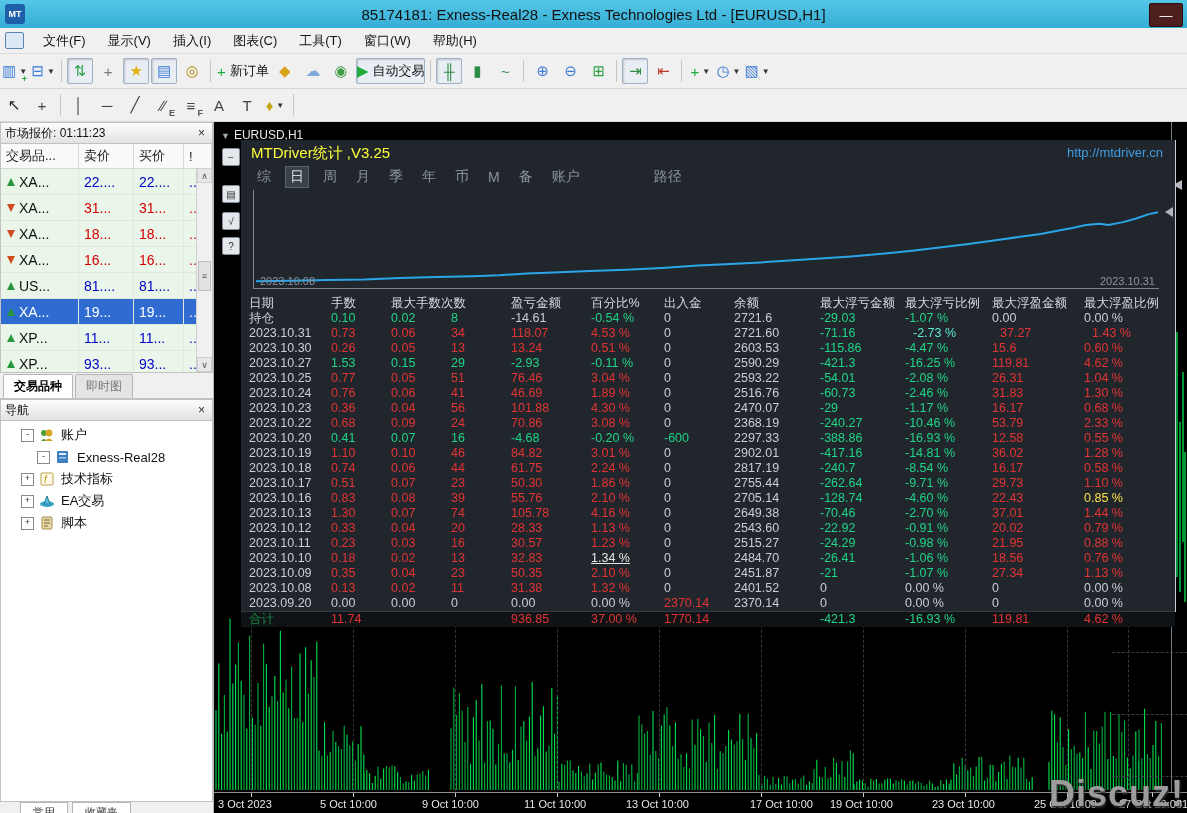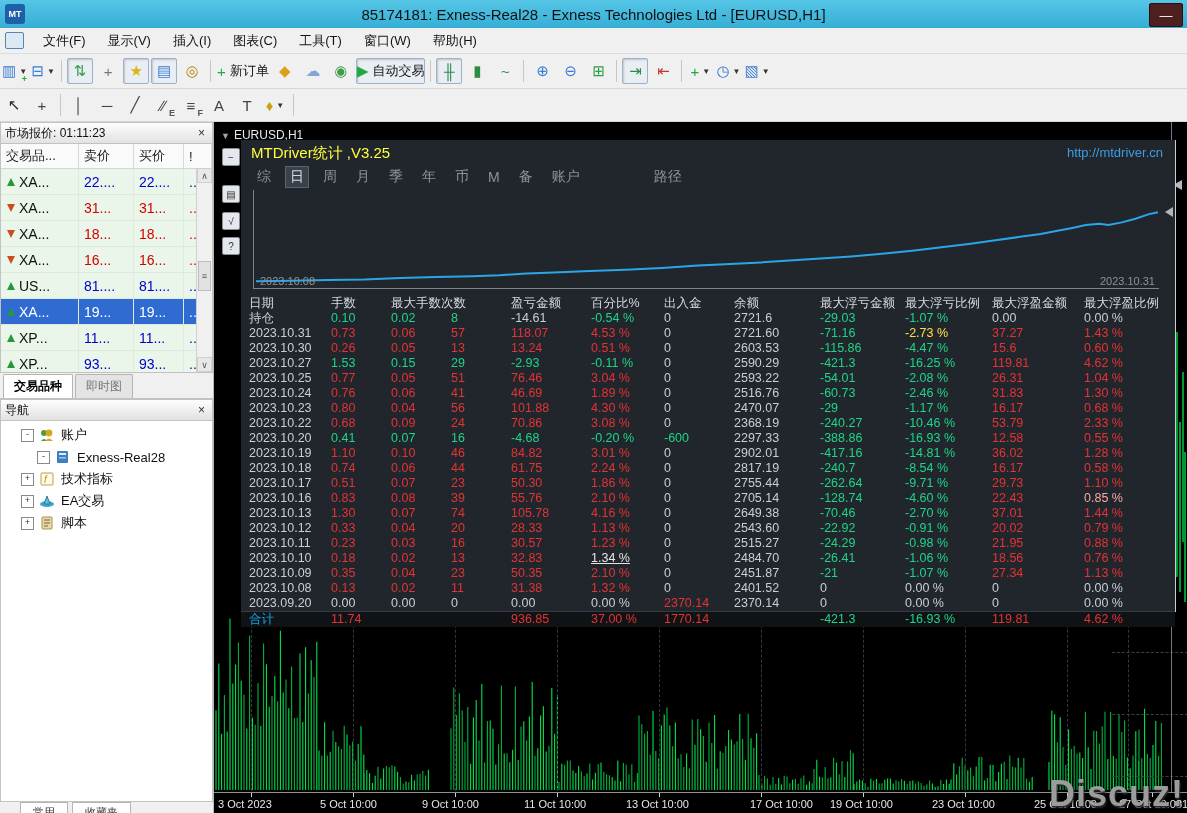--- a/index.html
+++ b/index.html
@@ -782,27 +782,27 @@
             <span class="st-cell" style="width: 86px; color: rgb(201, 206, 214);">2721.6</span>
             <span class="st-cell" style="width: 85px; color: rgb(31, 212, 136);">-29.03</span>
             <span class="st-cell" style="width: 87px; color: rgb(31, 212, 136);">-1.07 %</span>
             <span class="st-cell" style="width: 92px; color: rgb(201, 206, 214);">0.00</span>
             <span class="st-cell" style="width: 90px; color: rgb(201, 206, 214);">0.00 %</span>
           </div>
           <div class="st-row">
             <span class="st-cell" style="width: 82px; color: rgb(201, 206, 214);">2023.10.31</span>
             <span class="st-cell" style="width: 60px; color: rgb(226, 52, 52);">0.73</span>
             <span class="st-cell" style="width: 60px; color: rgb(226, 52, 52);">0.06</span>
-            <span class="st-cell" style="width: 60px; color: rgb(226, 52, 52);">57</span>
+            <span class="st-cell" style="width: 60px; color: rgb(226, 52, 52);">34</span>
             <span class="st-cell" style="width: 80px; color: rgb(226, 52, 52);">118.07</span>
             <span class="st-cell" style="width: 73px; color: rgb(226, 52, 52);">4.53 %</span>
             <span class="st-cell" style="width: 70px; color: rgb(201, 206, 214);">0</span>
             <span class="st-cell" style="width: 86px; color: rgb(201, 206, 214);">2721.60</span>
             <span class="st-cell" style="width: 85px; color: rgb(31, 212, 136);">-71.16</span>
-            <span class="st-cell" style="width: 87px; color: #fde047;">-2.73 %</span>
+            <span class="st-cell" style="width: 87px; color: #5eead4; margin-left: 8px;">-2.73 %</span>
             <span class="st-cell" style="width: 92px; color: rgb(226, 52, 52);">37.27</span>
             <span class="st-cell" style="width: 90px; color: rgb(226, 52, 52);">1.43 %</span>
           </div>
           <div class="st-row">
             <span class="st-cell" style="width: 82px; color: rgb(201, 206, 214);">2023.10.30</span>
             <span class="st-cell" style="width: 60px; color: rgb(226, 52, 52);">0.26</span>
             <span class="st-cell" style="width: 60px; color: rgb(226, 52, 52);">0.05</span>
             <span class="st-cell" style="width: 60px; color: rgb(226, 52, 52);">13</span>
             <span class="st-cell" style="width: 80px; color: rgb(226, 52, 52);">13.24</span>
             <span class="st-cell" style="width: 73px; color: rgb(226, 52, 52);">0.51 %</span>
@@ -850,21 +850,21 @@
             <span class="st-cell" style="width: 73px; color: rgb(226, 52, 52);">1.89 %</span>
             <span class="st-cell" style="width: 70px; color: rgb(201, 206, 214);">0</span>
             <span class="st-cell" style="width: 86px; color: rgb(201, 206, 214);">2516.76</span>
             <span class="st-cell" style="width: 85px; color: rgb(31, 212, 136);">-60.73</span>
             <span class="st-cell" style="width: 87px; color: rgb(31, 212, 136);">-2.46 %</span>
             <span class="st-cell" style="width: 92px; color: rgb(226, 52, 52);">31.83</span>
             <span class="st-cell" style="width: 90px; color: rgb(226, 52, 52);">1.30 %</span>
           </div>
           <div class="st-row">
             <span class="st-cell" style="width: 82px; color: rgb(201, 206, 214);">2023.10.23</span>
-            <span class="st-cell" style="width: 60px; color: rgb(226, 52, 52);">0.80</span>
+            <span class="st-cell" style="width: 60px; color: rgb(226, 52, 52);">0.36</span>
             <span class="st-cell" style="width: 60px; color: rgb(226, 52, 52);">0.04</span>
             <span class="st-cell" style="width: 60px; color: rgb(226, 52, 52);">56</span>
             <span class="st-cell" style="width: 80px; color: rgb(226, 52, 52);">101.88</span>
             <span class="st-cell" style="width: 73px; color: rgb(226, 52, 52);">4.30 %</span>
             <span class="st-cell" style="width: 70px; color: rgb(201, 206, 214);">0</span>
             <span class="st-cell" style="width: 86px; color: rgb(201, 206, 214);">2470.07</span>
             <span class="st-cell" style="width: 85px; color: rgb(31, 212, 136);">-29</span>
             <span class="st-cell" style="width: 87px; color: rgb(31, 212, 136);">-1.17 %</span>
             <span class="st-cell" style="width: 92px; color: rgb(226, 52, 52);">16.17</span>
             <span class="st-cell" style="width: 90px; color: rgb(226, 52, 52);">0.68 %</span>
@@ -944,21 +944,21 @@
             <span class="st-cell" style="width: 60px; color: rgb(226, 52, 52);">0.83</span>
             <span class="st-cell" style="width: 60px; color: rgb(226, 52, 52);">0.08</span>
             <span class="st-cell" style="width: 60px; color: rgb(226, 52, 52);">39</span>
             <span class="st-cell" style="width: 80px; color: rgb(226, 52, 52);">55.76</span>
             <span class="st-cell" style="width: 73px; color: rgb(226, 52, 52);">2.10 %</span>
             <span class="st-cell" style="width: 70px; color: rgb(201, 206, 214);">0</span>
             <span class="st-cell" style="width: 86px; color: rgb(201, 206, 214);">2705.14</span>
             <span class="st-cell" style="width: 85px; color: rgb(31, 212, 136);">-128.74</span>
             <span class="st-cell" style="width: 87px; color: rgb(31, 212, 136);">-4.60 %</span>
             <span class="st-cell" style="width: 92px; color: rgb(226, 52, 52);">22.43</span>
-            <span class="st-cell" style="width: 90px; color: #fca5a5;">0.85 %</span>
+            <span class="st-cell" style="width: 90px; color: #fde047;">0.85 %</span>
           </div>
           <div class="st-row">
             <span class="st-cell" style="width: 82px; color: rgb(201, 206, 214);">2023.10.13</span>
             <span class="st-cell" style="width: 60px; color: rgb(226, 52, 52);">1.30</span>
             <span class="st-cell" style="width: 60px; color: rgb(226, 52, 52);">0.07</span>
             <span class="st-cell" style="width: 60px; color: rgb(226, 52, 52);">74</span>
             <span class="st-cell" style="width: 80px; color: rgb(226, 52, 52);">105.78</span>
             <span class="st-cell" style="width: 73px; color: rgb(226, 52, 52);">4.16 %</span>
             <span class="st-cell" style="width: 70px; color: rgb(201, 206, 214);">0</span>
             <span class="st-cell" style="width: 86px; color: rgb(201, 206, 214);">2649.38</span>
@@ -1045,21 +1045,21 @@
             <span class="st-cell" style="width: 80px; color: rgb(201, 206, 214);">0.00</span>
             <span class="st-cell" style="width: 73px; color: rgb(201, 206, 214);">0.00 %</span>
             <span class="st-cell" style="width: 70px; color: rgb(226, 52, 52);">2370.14</span>
             <span class="st-cell" style="width: 86px; color: rgb(201, 206, 214);">2370.14</span>
             <span class="st-cell" style="width: 85px; color: rgb(201, 206, 214);">0</span>
             <span class="st-cell" style="width: 87px; color: rgb(201, 206, 214);">0.00 %</span>
             <span class="st-cell" style="width: 92px; color: rgb(201, 206, 214);">0</span>
             <span class="st-cell" style="width: 90px; color: rgb(201, 206, 214);">0.00 %</span>
           </div>
           <div class="st-row total">
-            <span class="st-cell" style="width: 82px; color: #0ea5e9;">合计</span>
+            <span class="st-cell" style="width: 82px; color: #15803d;">合计</span>
             <span class="st-cell" style="width: 60px; color: rgb(226, 52, 52);">11.74</span>
             <span class="st-cell" style="width: 60px; color: rgb(201, 206, 214);"></span>
             <span class="st-cell" style="width: 60px; color: rgb(201, 206, 214);"></span>
             <span class="st-cell" style="width: 80px; color: rgb(226, 52, 52);">936.85</span>
             <span class="st-cell" style="width: 73px; color: rgb(226, 52, 52);">37.00 %</span>
             <span class="st-cell" style="width: 70px; color: rgb(226, 52, 52);">1770.14</span>
             <span class="st-cell" style="width: 86px; color: rgb(201, 206, 214);"></span>
             <span class="st-cell" style="width: 85px; color: rgb(31, 212, 136);">-421.3</span>
             <span class="st-cell" style="width: 87px; color: rgb(31, 212, 136);">-16.93 %</span>
             <span class="st-cell" style="width: 92px; color: rgb(226, 52, 52);">119.81</span>

